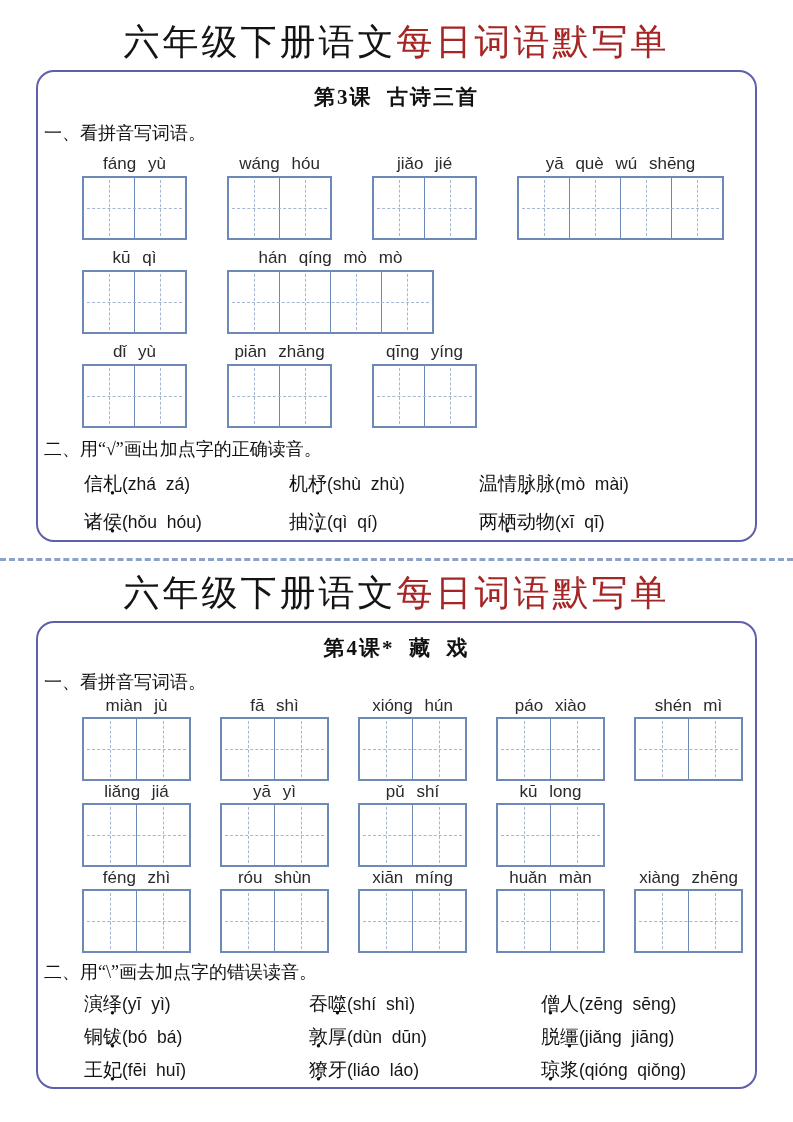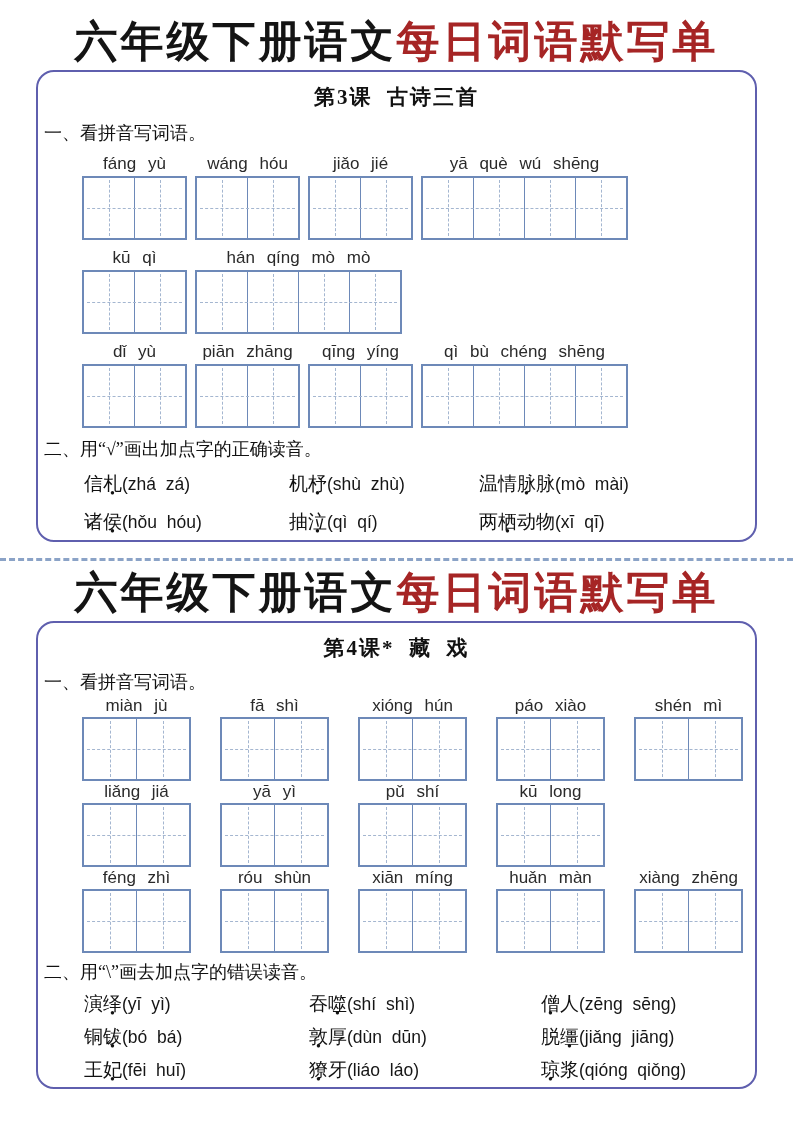--- a/index.html
+++ b/index.html
@@ -1,39 +1,39 @@
 <!DOCTYPE html>
 <html><head>
 <meta charset="utf-8">
 <style>
   html,body { margin:0; padding:0; background:#ffffff; }
   .sheet {
     width:793px; height:1122px; background:#ffffff; overflow:hidden;
     font-family:"Liberation Serif", serif; color:#111; position:relative;
   }
   .wtitle {
-    text-align:center; font-size:43px; font-weight:bold; letter-spacing:3px;
+    text-align:center; font-size:36px; font-weight:normal; letter-spacing:3px;
     line-height:44px; padding-top:20px;
   }
   .wtitle.t2 { padding-top:4px; }
   .t-black { color:#141414; }
   .t-red { color:#a62525; }
 
   .wbox {
     margin:6px 36px 0 36px; border:2px solid #5f5fae; border-radius:18px;
     padding:10px 0 4px 0; background:#ffffff;
   }
   .lesson {
     text-align:center; font-size:21px; font-weight:bold; letter-spacing:2px;
     line-height:30px; white-space:pre;
   }
   .sec-label { font-size:18px; line-height:26px; margin:8px 0 2px 6px; white-space:pre; }
   .wbox.b2 .sec-label { margin:6px 0 0 6px; }
 
-  .grow { display:flex; gap:8px; padding-left:44px; margin-top:6px; }
+  .grow { display:flex; gap:40px; padding-left:44px; margin-top:6px; }
   .grow.p2 { gap:29px; margin-top:0; }
   .ggroup { display:flex; flex-direction:column; align-items:center; }
   .pinyin {
     font-family:"Liberation Sans", sans-serif; font-size:17px; color:#2a2a2a;
     line-height:24px; word-spacing:7px; white-space:nowrap; text-align:center;
   }
   .grow.p2 .pinyin { line-height:22px; }
   .grid { display:flex; border:2px solid #6d89b8; background:#fff; position:relative; }
   .cell { width:50px; height:60px; border-right:1px solid #6d89b8; position:relative; }
   .grow.p2 .cell { width:52px; }
@@ -137,29 +137,20 @@
       <div class="ggroup">
         <div class="pinyin">piān zhāng</div>
         <div class="grid">
             <div class="cell"></div>
             <div class="cell"></div>
           </div>
       </div>
       <div class="ggroup">
         <div class="pinyin">qīng yíng</div>
         <div class="grid">
-            <div class="cell"></div>
-            <div class="cell"></div>
-          </div>
-      </div>
-      <div class="ggroup">
-        <div class="pinyin">qì bù chéng shēng</div>
-        <div class="grid">
-            <div class="cell"></div>
-            <div class="cell"></div>
             <div class="cell"></div>
             <div class="cell"></div>
           </div>
       </div>
     </div>
 
     <div class="sec-label">二、用“√”画出加点字的正确读音。</div>
 
     <div class="items p1">
       <div class="witem"><span>信</span><span class="dotchar">札</span><span></span><span class="pron">(zhá  zá)</span></div>

